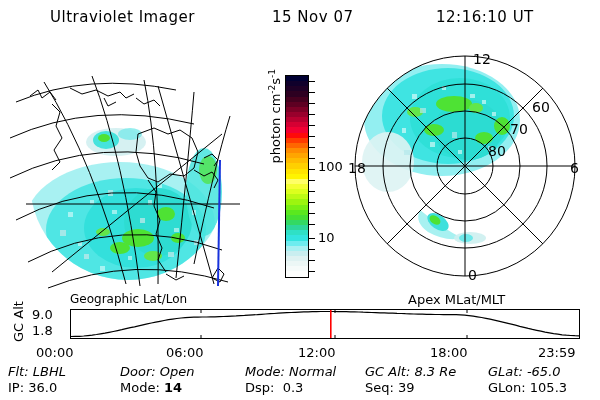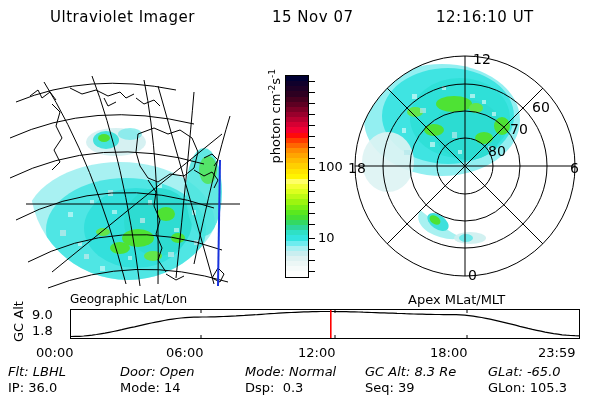--- a/index.html
+++ b/index.html
@@ -325,17 +325,17 @@
 </div>
 
 <div id="status" class="abs">
   <span class="srow1 sc0"><b style="font-weight:normal">Flt:</b> <b style="font-weight:normal">LBHL</b></span>
   <span class="srow1 sc2"><b style="font-weight:normal">Mode:</b> <b style="font-weight:normal">Normal</b></span>
   <span class="srow1 sc1"><b style="font-weight:normal">Door:</b> <b style="font-weight:normal">Open</b></span>
   <span class="srow1 sc3"><b style="font-weight:normal">GC Alt:</b> <b style="font-weight:normal">8.3 Re</b></span>
   <span class="srow1 sc4"><b style="font-weight:normal">GLat:</b> <b style="font-weight:normal">-65.0</b></span>
 
   <span class="srow2 sc0"><b style="font-weight:normal">IP:</b> <b style="font-weight:normal">36.0</b></span>
-  <span class="srow2 sc1"><b style="font-weight:normal">Mode:</b> <b style="font-weight:normal">14</b></span>
+  <span class="srow2 sc1"><b style="font-weight:normal">Mode:</b> <b style="font-weight:bold">14</b></span>
   <span class="srow2 sc2"><b style="font-weight:normal">Dsp:</b> &nbsp;<b style="font-weight:normal">0.3</b></span>
   <span class="srow2 sc3"><b style="font-weight:normal">Seq:</b> <b style="font-weight:normal">39</b></span>
   <span class="srow2 sc4"><b style="font-weight:normal">GLon:</b> <b style="font-weight:normal">105.3</b></span>
 </div>
 
 </body></html>

